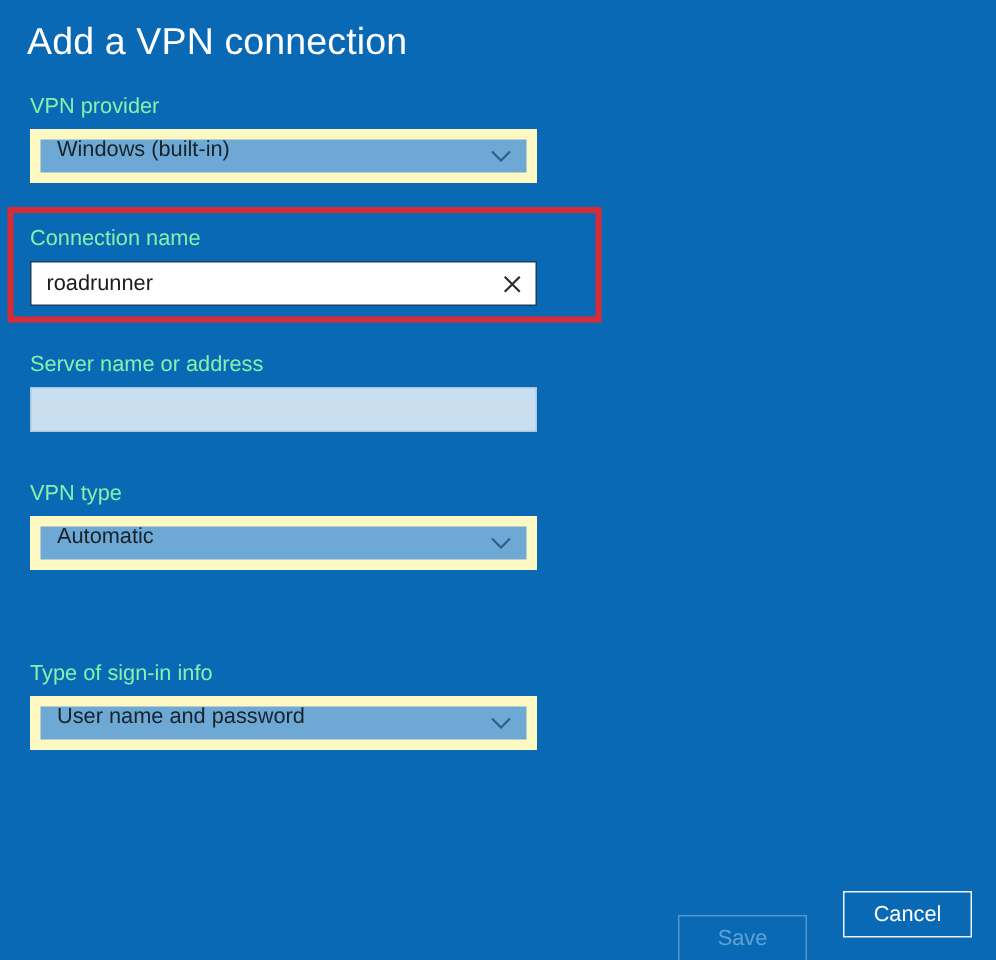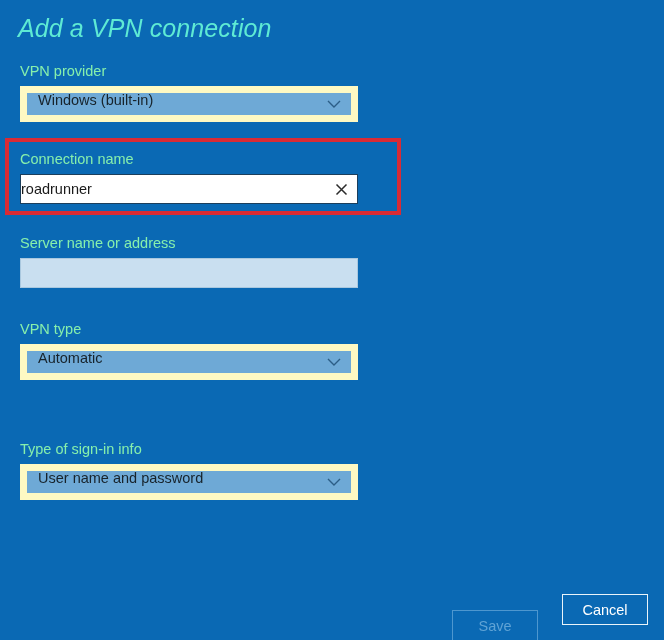--- a/index.html
+++ b/index.html
@@ -23,24 +23,23 @@
     height: 640px;
     background: #0A69B4;
   }
 
   .page-title {
     position: absolute;
     left: 18px;
     top: 14px;
     font-size: 25px;
     font-weight: 400;
-    color: #5eead4;
+    color: #ffffff;
     letter-spacing: 0.1px;
     white-space: nowrap;
-    font-style: italic;
   }
 
   .field-group {
     position: absolute;
     left: 20px;
     width: 338px;
   }
 
   .field-label {
     font-size: 14.5px;
@@ -104,20 +103,21 @@
     background: #FFFFFF;
     border: 1px solid #1B3E5C;
     box-sizing: border-box;
     display: flex;
     align-items: center;
     cursor: text;
   }
   .textfield-active .value {
     font-size: 14.5px;
     color: #1B1B1B;
+    padding-left: 10px;
     line-height: 1;
     white-space: nowrap;
   }
   .clear-btn {
     position: absolute;
     right: 3px;
     top: 1px;
     bottom: 1px;
     width: 26px;
     display: flex;

